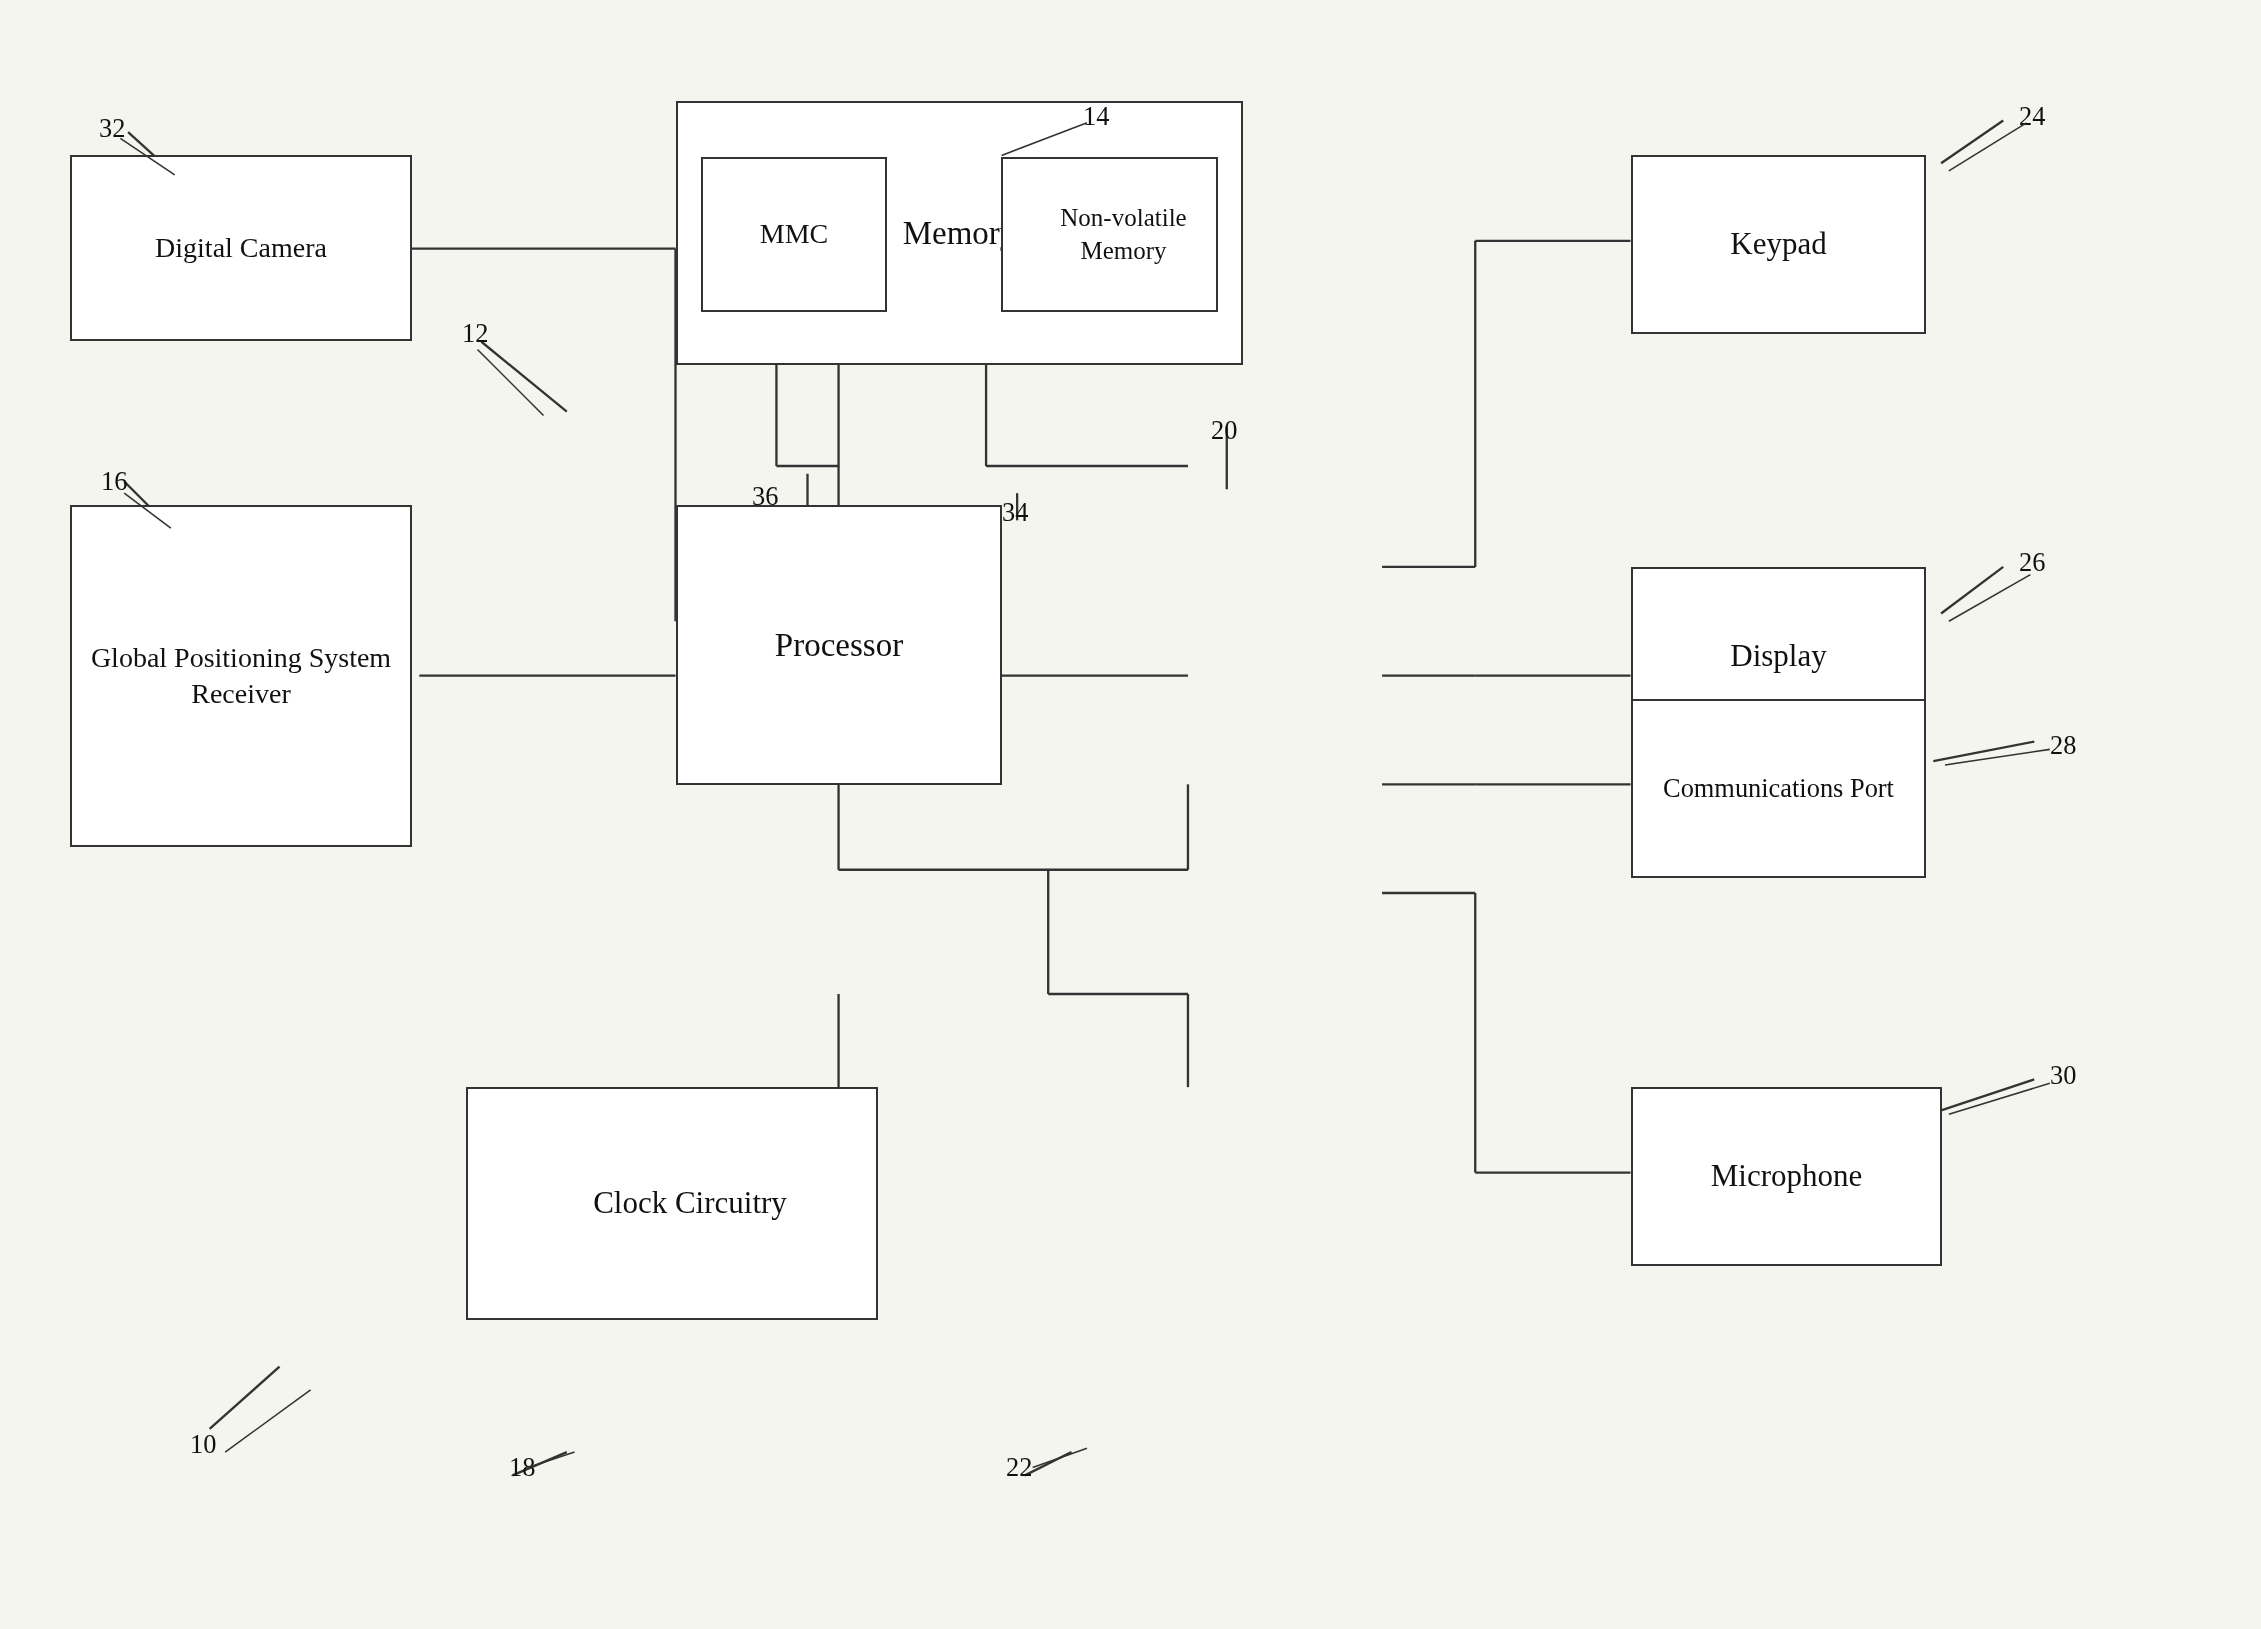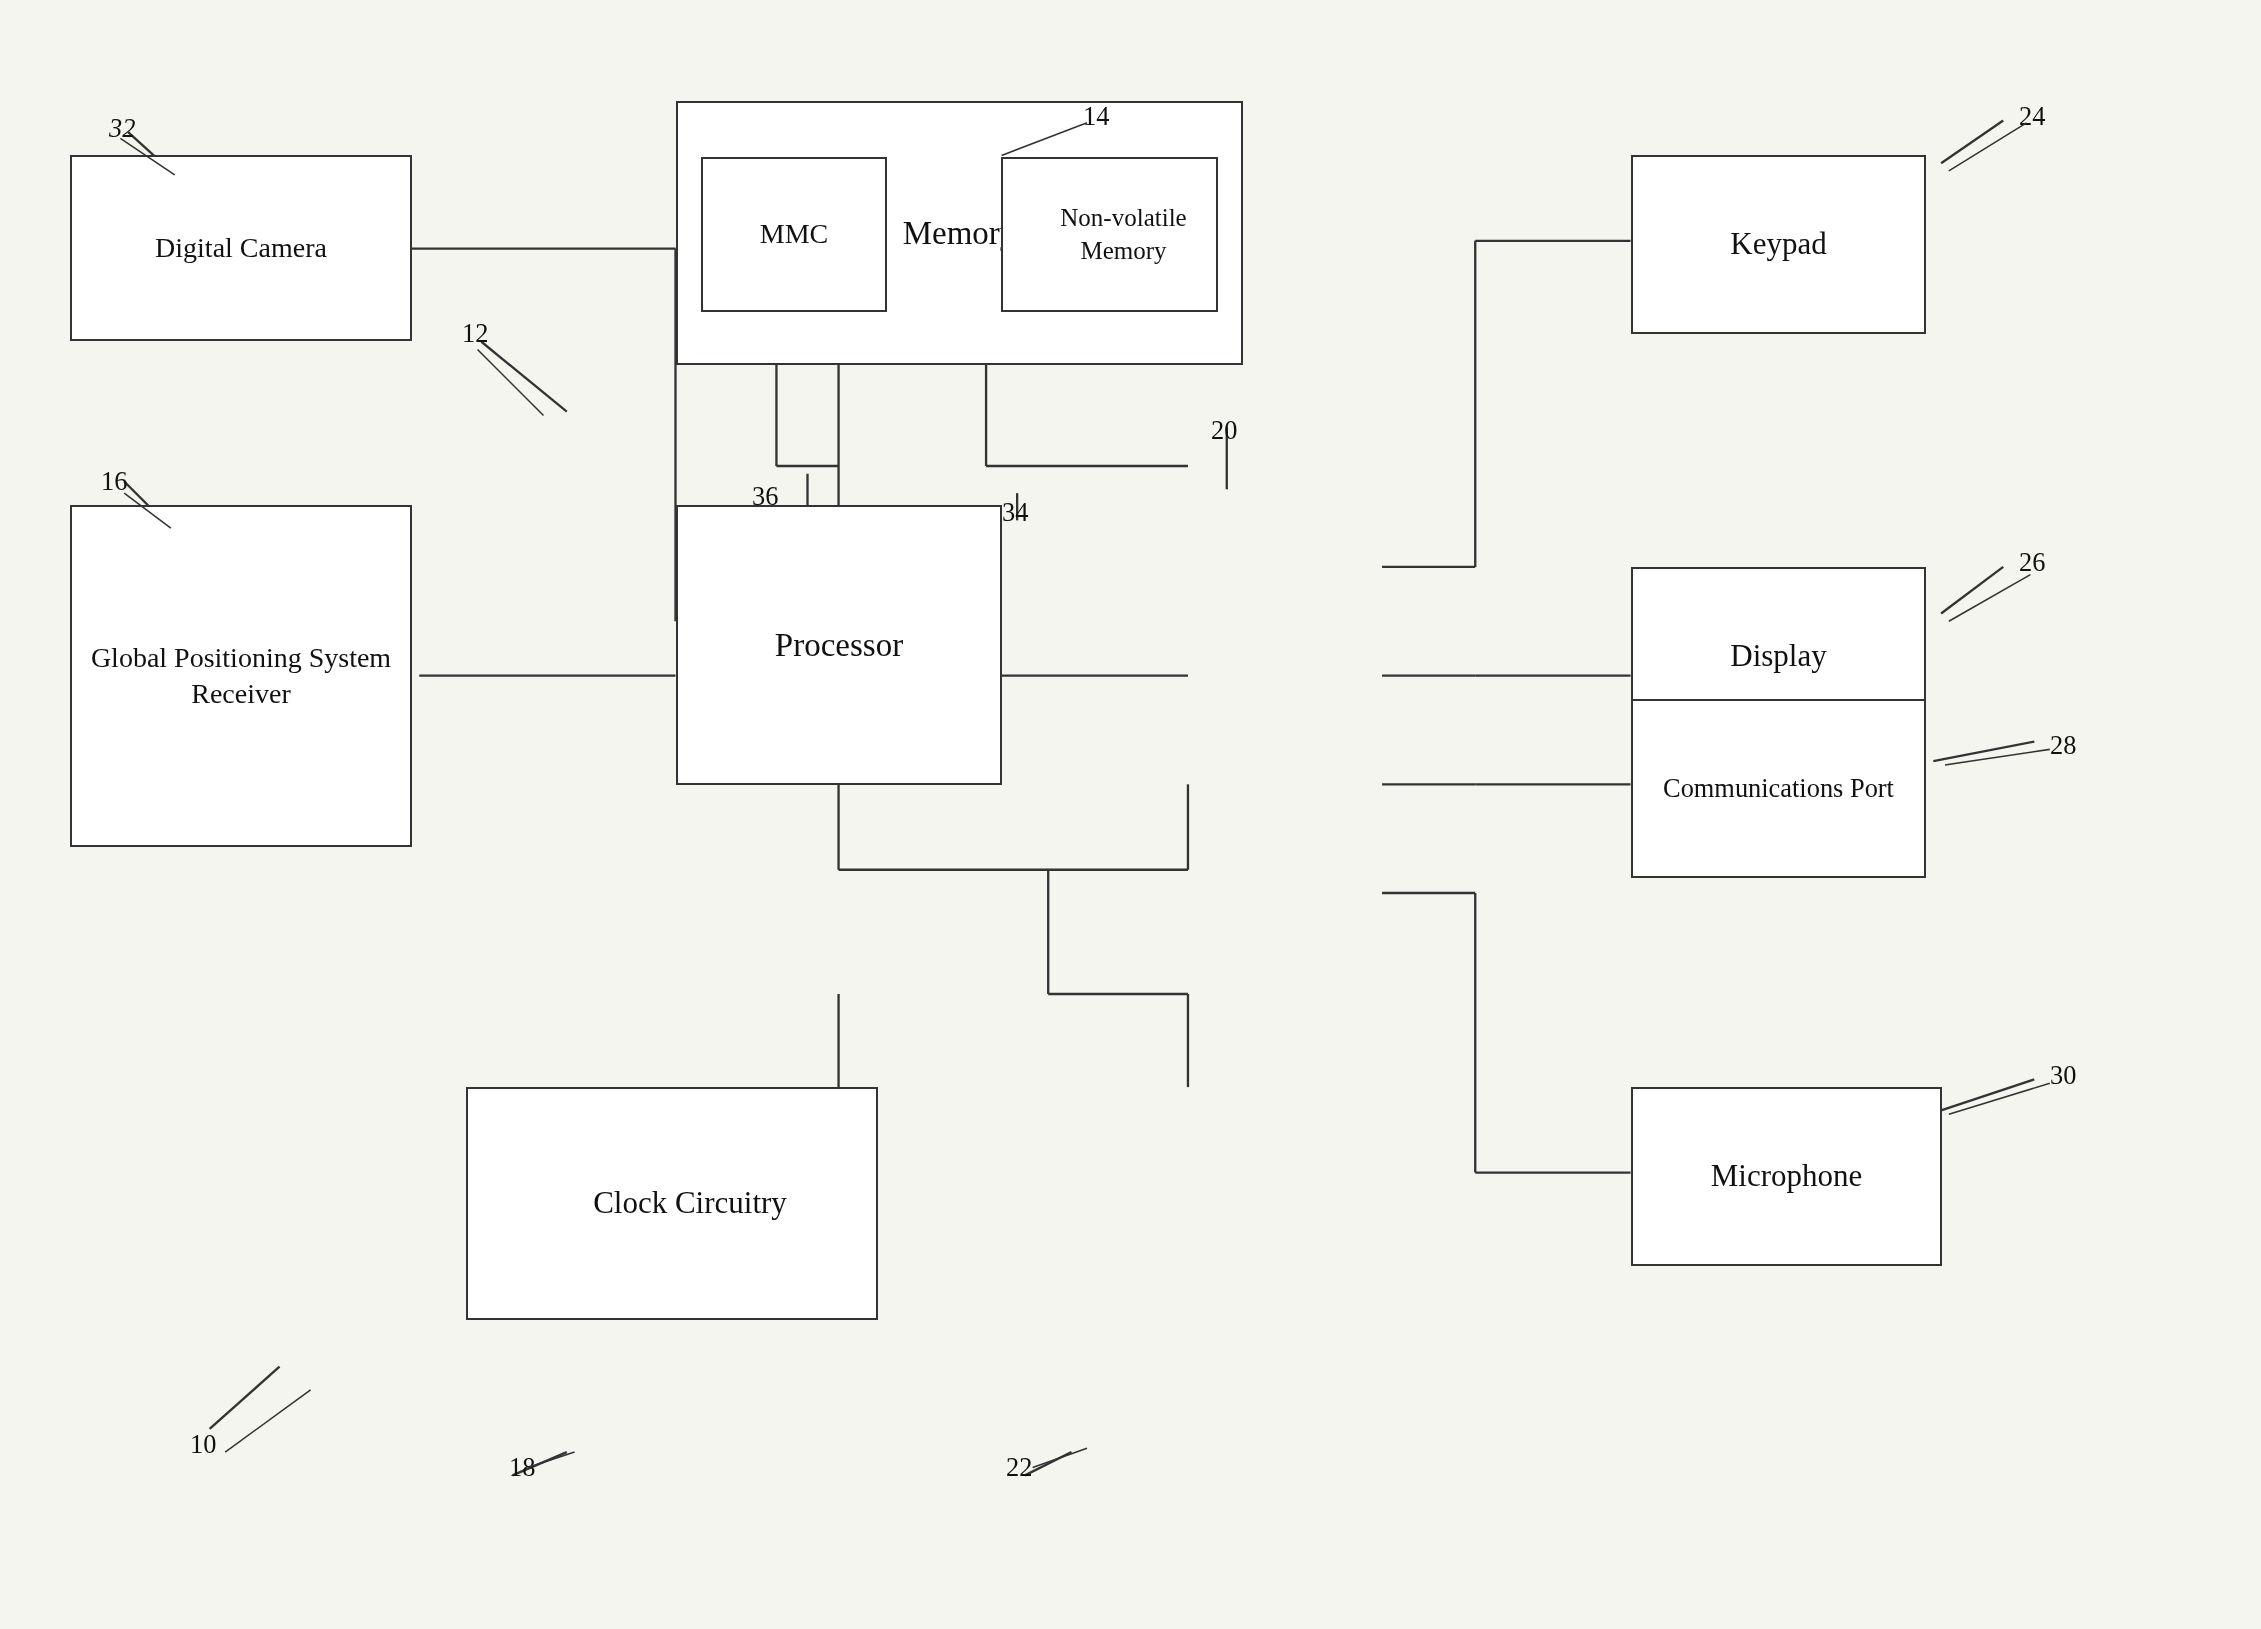--- a/index.html
+++ b/index.html
@@ -169,21 +169,21 @@
 
   <div class="block" style="left:1631px; top:1087px; width:311px; height:179px; font-size:31px;">
     <span>Microphone</span>
   </div>
 
   <div class="block" style="left:466px; top:1087px; width:412px; height:233px; font-size:31px;padding-left:36px;">
     <span>Clock Circuitry</span>
   </div>
 
 
-  <span class="label-num" style="left:109px; top:113px;font-style:italic;">32</span>
+  <span class="label-num" style="left:99px; top:113px;">32</span>
 
   <span class="label-num" style="left:101px; top:466px;">16</span>
 
   <span class="label-num" style="left:462px; top:318px;">12</span>
 
   <span class="label-num" style="left:1083px; top:101px;">14</span>
 
   <span class="label-num" style="left:752px; top:481px;">36</span>
 
   <span class="label-num" style="left:1002px; top:497px;">34</span>

